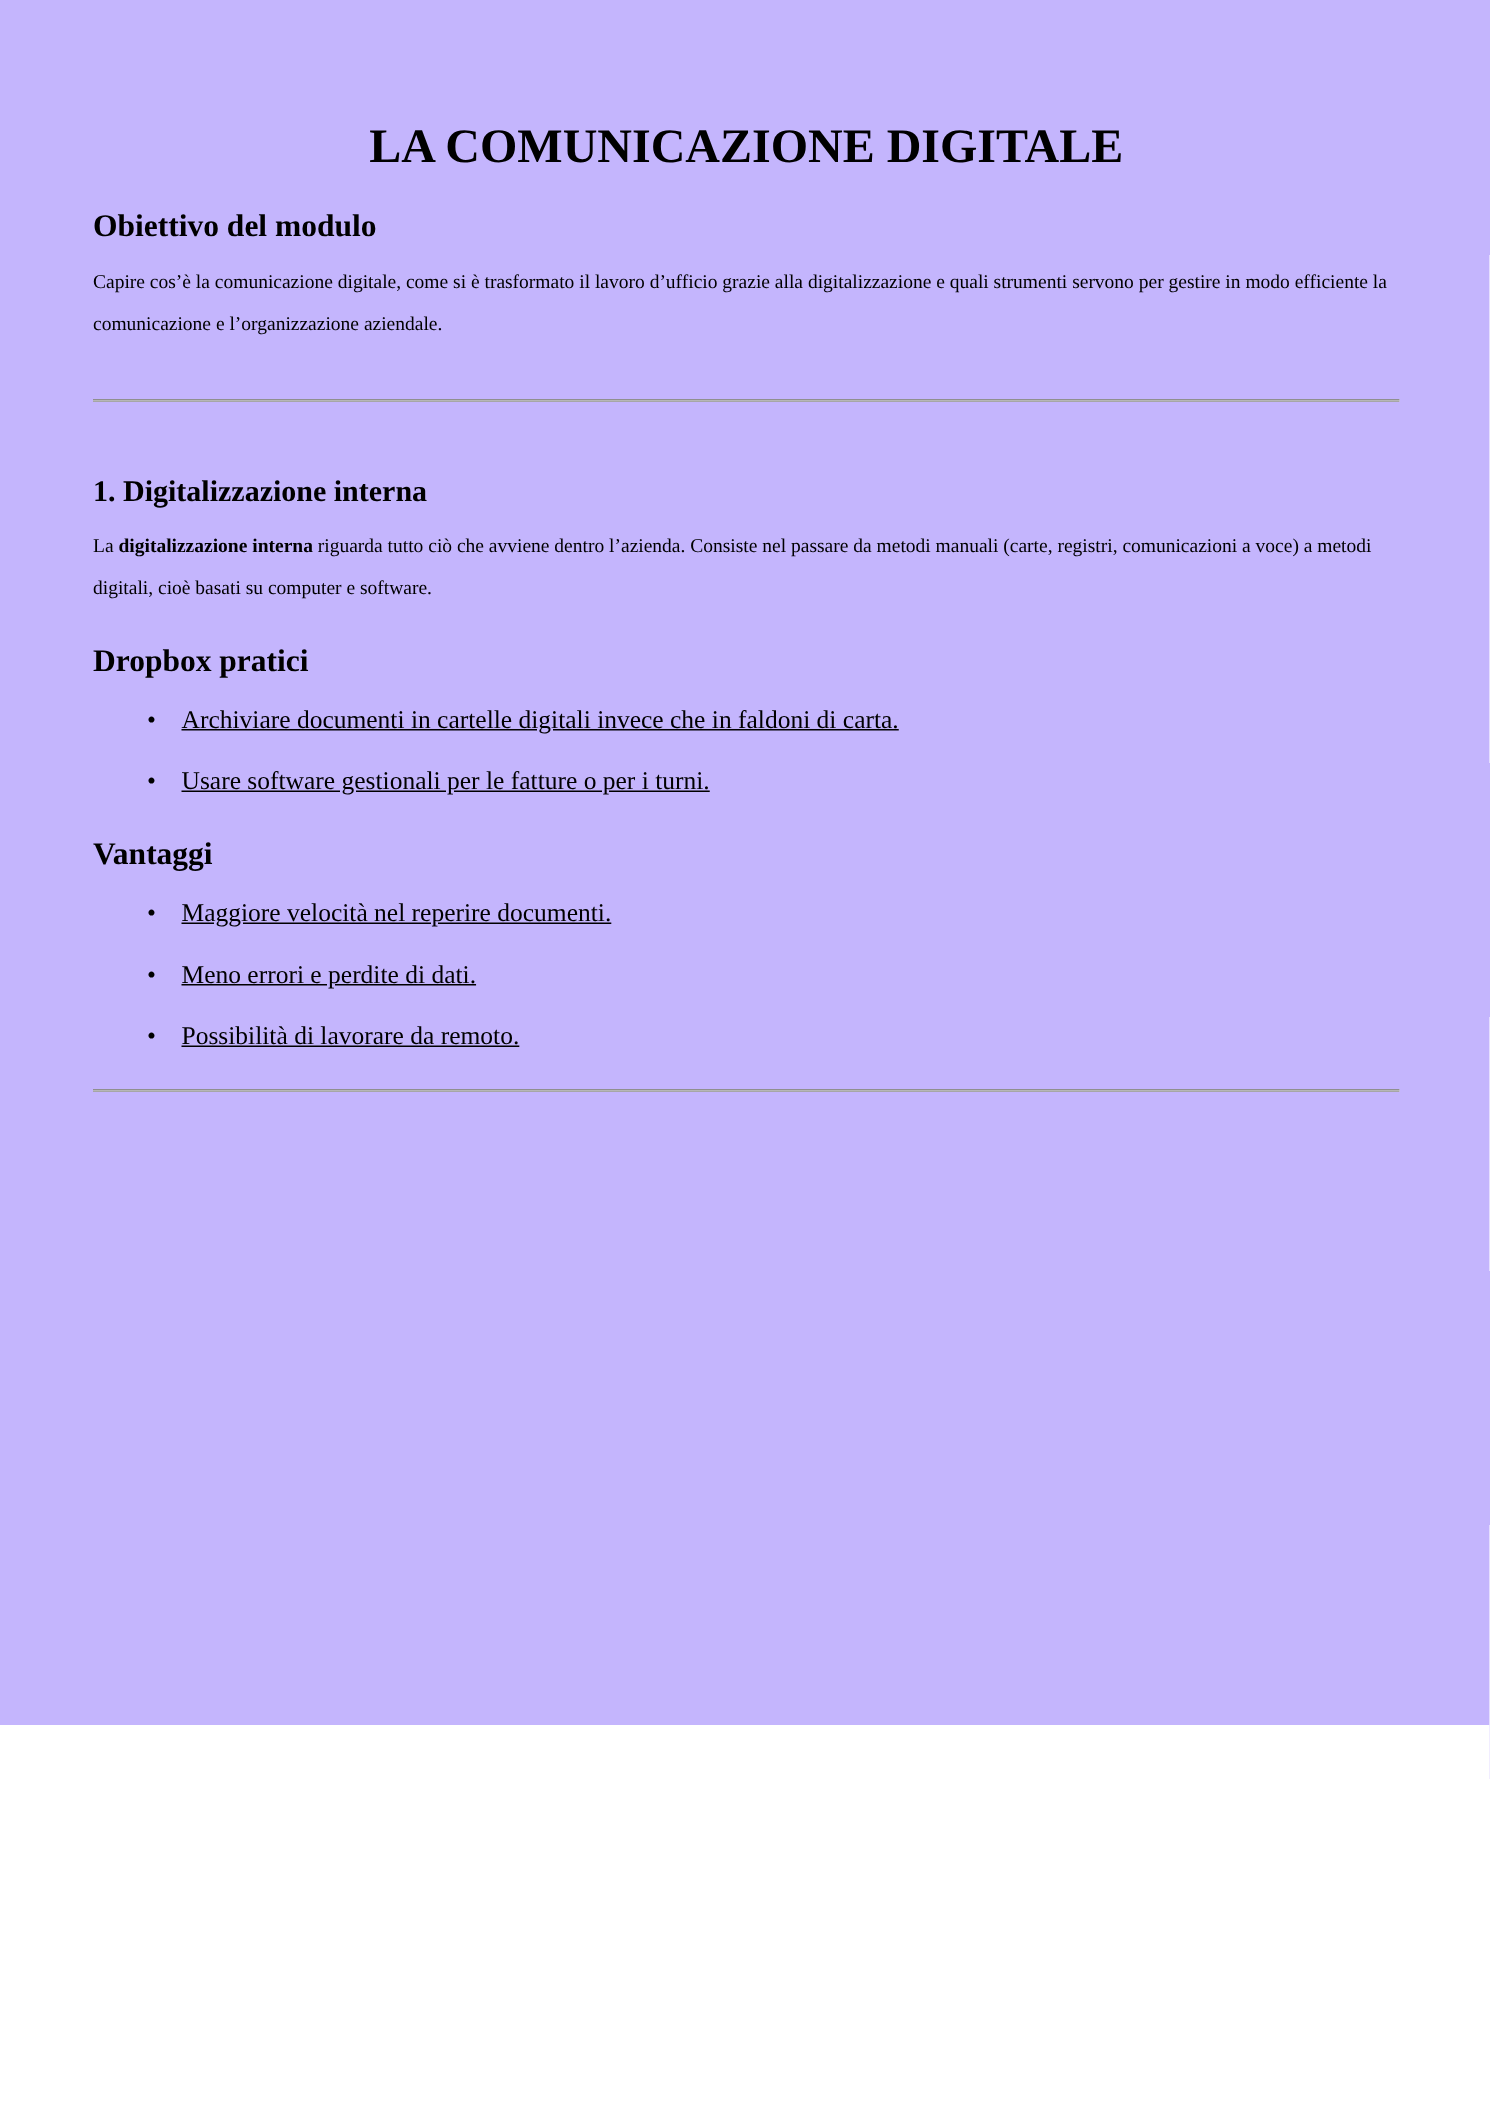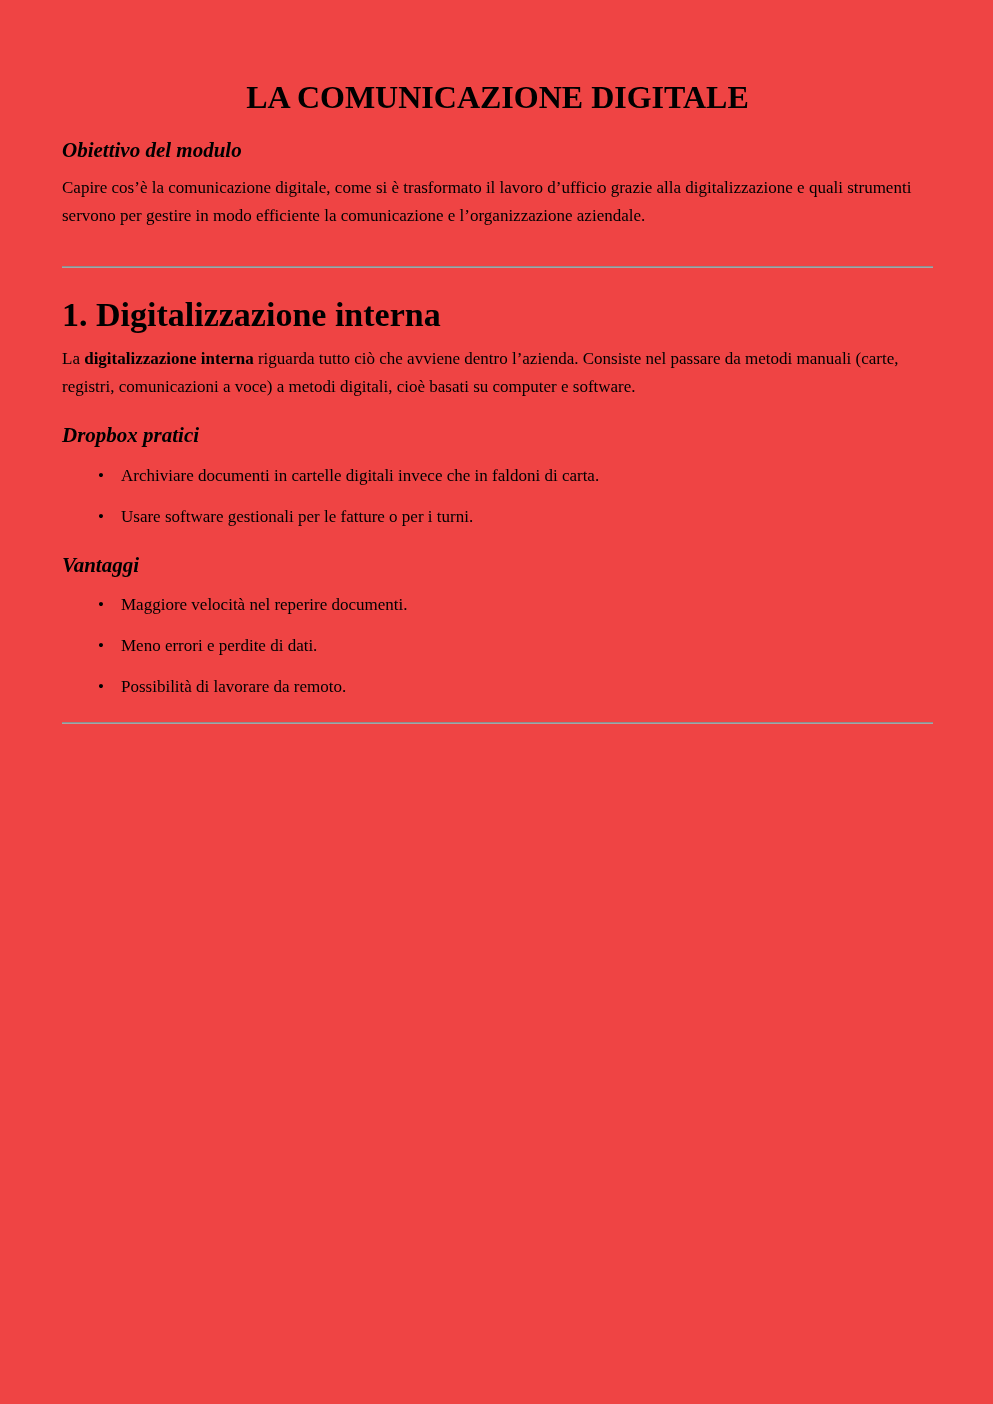--- a/index.html
+++ b/index.html
@@ -10,59 +10,59 @@
   }
   body {
     width: 993px;
     height: 1404px;
     overflow: hidden;
     color: #000000;
     font-family: "Liberation Serif", "DejaVu Serif", serif;
   }
   .page {
     width: 993px;
-    height: 1404px;
+    height: 1150px;
     padding: 78px 60px 0 62px;
-    background: #ef4444;
+    background: #c4b5fd;
   }
   h1.doc-title {
     margin: 0;
     font-size: 32px;
     line-height: 1.2;
     font-weight: bold;
     text-align: center;
   }
   h2.section-heading {
-    margin: 27px 0 0 0;
-    font-size: 34px;
+    margin: 48px 0 0 0;
+    font-size: 20px;
     line-height: 1.2;
     font-weight: bold;
   }
   h3.sub-heading {
     margin: 22px 0 0 0;
     font-size: 21px;
     line-height: 1.2;
     font-weight: bold;
-    font-style: italic;
   }
   p.body-text {
     margin: 10px 0 0 0;
-    font-size: 17px;
+    font-size: 13px;
     line-height: 28px;
   }
   ul.bullet-list {
     margin: 9px 0 0 0;
     padding: 0 0 0 59px;
     list-style: none;
   }
   ul.bullet-list li {
     position: relative;
     font-size: 17px;
     line-height: 28px;
     margin: 13px 0 10px 0;
+    text-decoration: underline;
   }
   ul.bullet-list li:last-child {
     margin-bottom: 0;
   }
   ul.bullet-list li::before {
     content: "\2022";
     position: absolute;
     left: -23px;
     top: 0;
     font-size: 17px;

